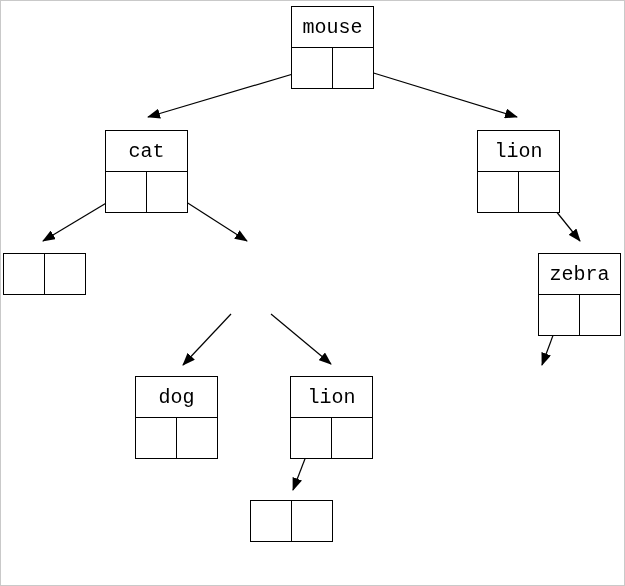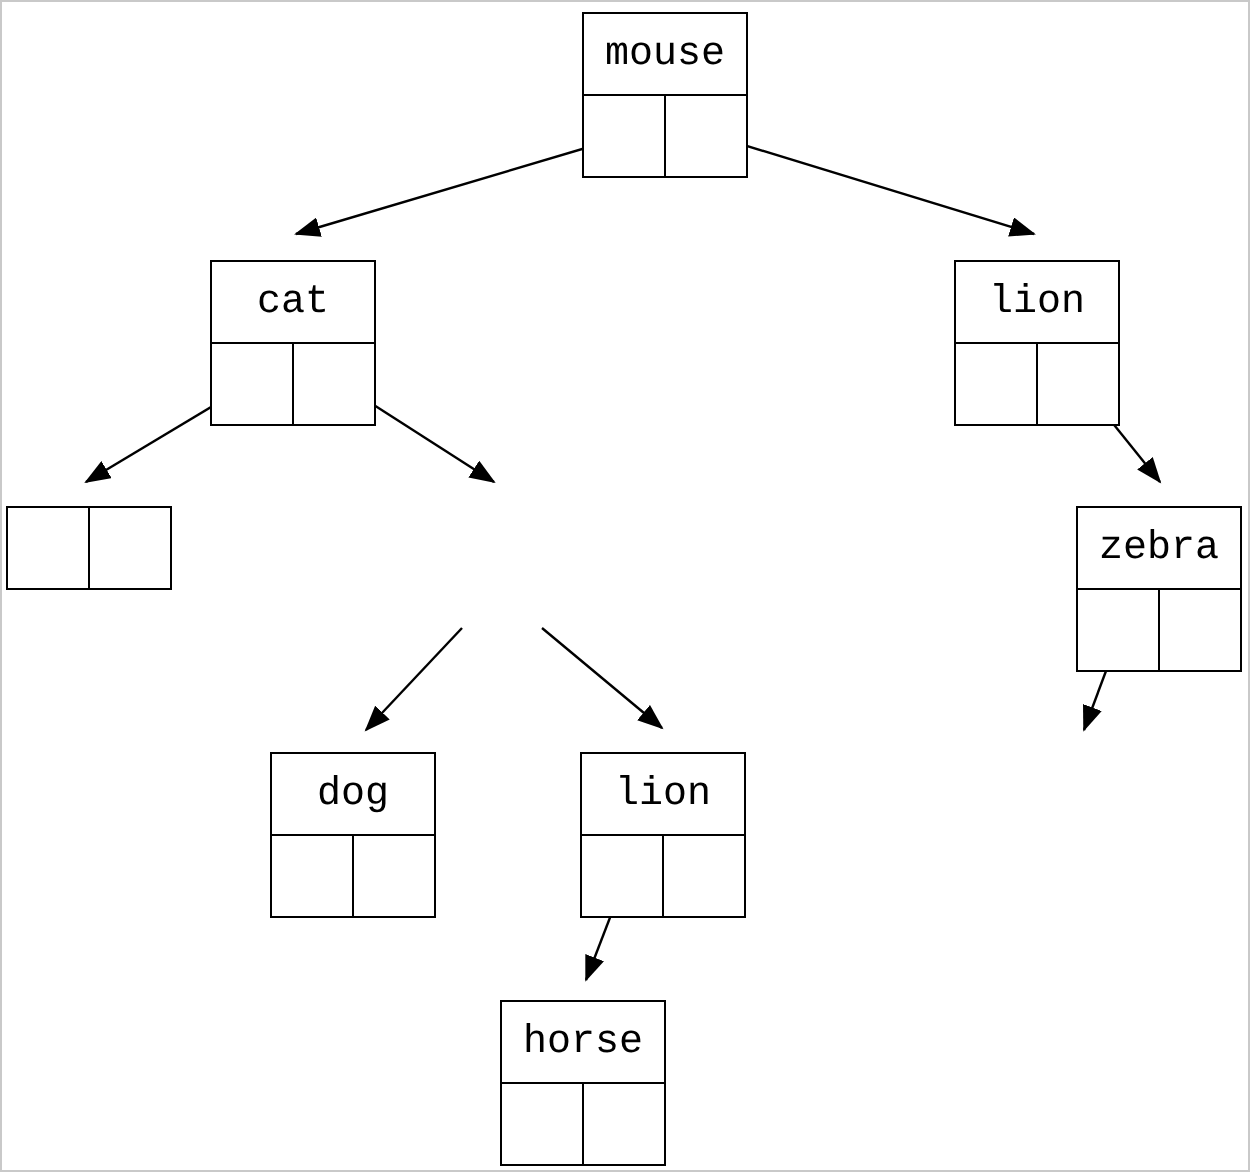--- a/index.html
+++ b/index.html
@@ -114,20 +114,19 @@
   <div class="node" style="left:289px; top:375px">
     <div class="label">lion</div>
     <div class="cells">
       <div class="cell left"></div>
       <div class="cell right"></div>
     </div>
   </div>
 
 
   <div class="node" style="left:249px; top:499px">
-    <div class="label">horse</div>
     <div class="cells">
       <div class="cell left"></div>
       <div class="cell right"></div>
     </div>
   </div>
 
 </div>
 
 </body></html>

